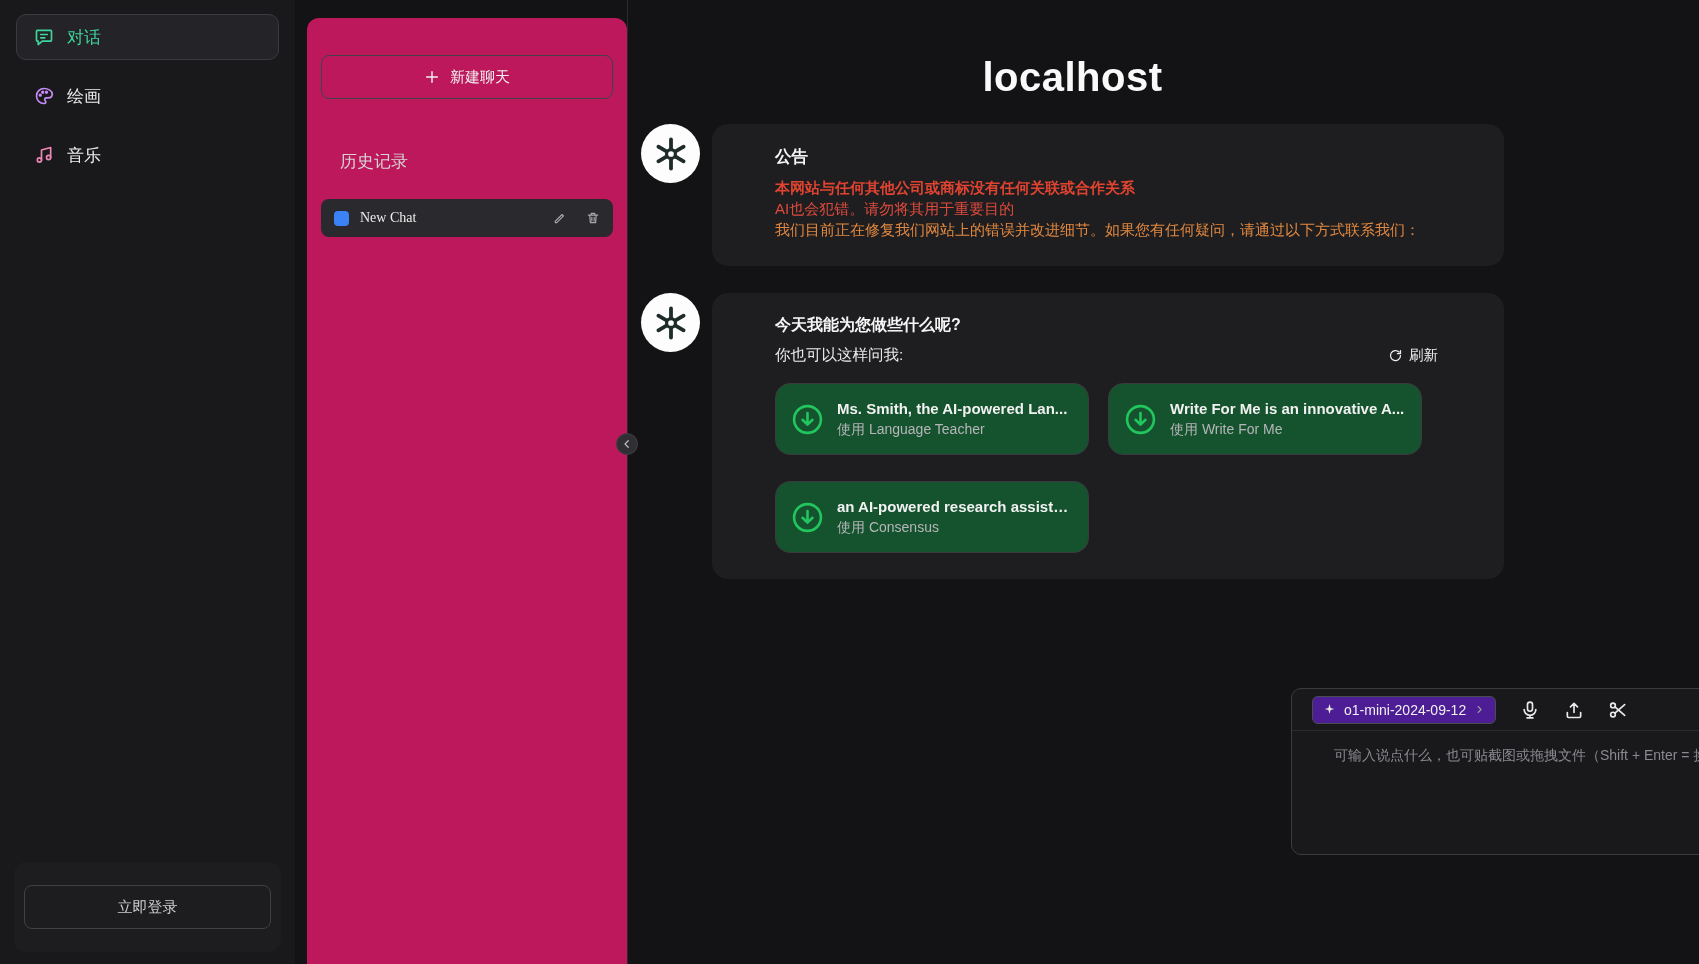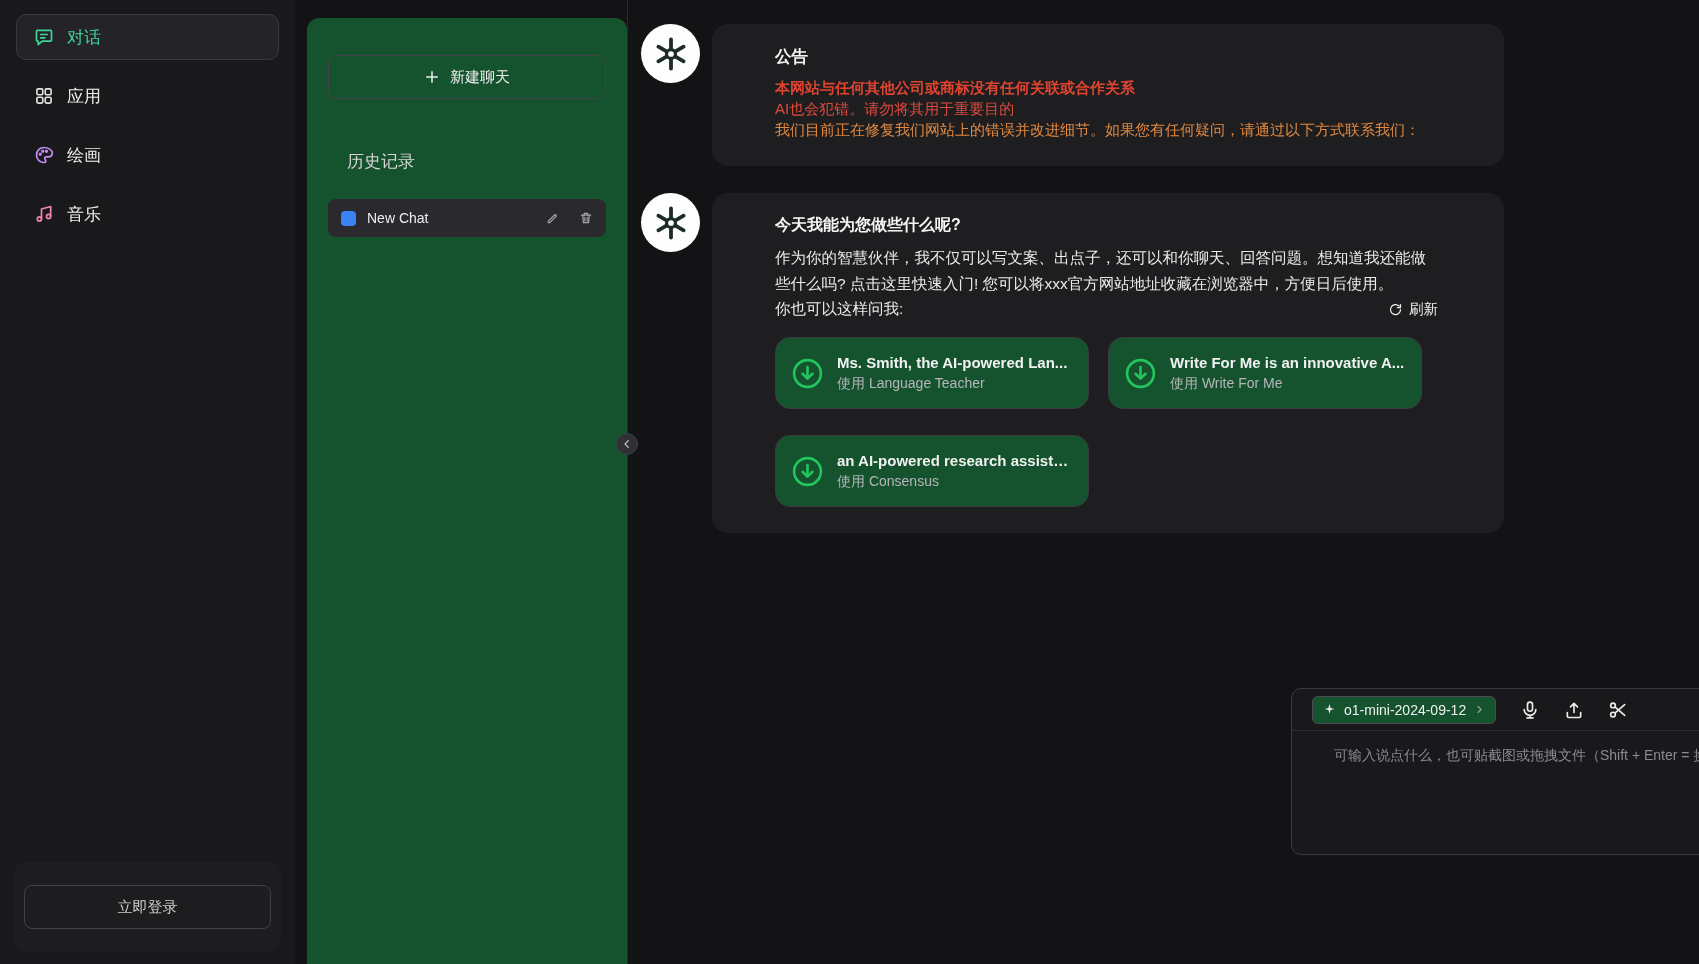--- a/index.html
+++ b/index.html
@@ -37,21 +37,21 @@
   .login-btn {
     width: 100%; height: 44px; background: transparent;
     border: 1px solid #404046; border-radius: 8px;
     color: #cfcfcf; font-size: 15px; cursor: pointer;
     font-family: inherit;
   }
 
   
   .chatlist {
     position: absolute; left: 307px; top: 18px; width: 320px; height: 946px;
-    background: #14532d; border-radius: 12px 12px 0 0; padding: 37px 21px 0;
+    background: #be185d; border-radius: 12px 12px 0 0; padding: 37px 14px 0; font-family: Liberation Serif, serif;
   }
   .new-chat-btn {
     width: 100%; height: 44px; background: transparent;
     border: 1px solid #424248; border-radius: 8px;
     color: #f0f0f0; font-size: 15px; cursor: pointer;
     display: flex; align-items: center; justify-content: center; gap: 10px;
     font-family: inherit;
   }
   .new-chat-btn svg { width: 16px; height: 16px; }
   .history-title { margin-top: 51px; font-size: 17px; color: #d6d6d6; padding-left: 19px; }
@@ -131,21 +131,21 @@
   .composer {
     position: absolute; left: 663px; top: 688px; width: 841px; height: 167px;
     background: #19191c; border: 1px solid #3a3a3f; border-radius: 10px;
   }
   .composer-toolbar {
     height: 42px; display: flex; align-items: center; gap: 24px;
     padding: 0 20px; border-bottom: 1px solid #2c2c30;
   }
   .model-chip {
     display: flex; align-items: center; gap: 8px; height: 28px; padding: 0 10px;
-    background: #14532d; border: 1px solid #4b4b52; border-radius: 6px;
+    background: #4c1d95; border: 1px solid #4b4b52; border-radius: 6px;
     font-size: 14px; color: #f0f0f0; cursor: pointer; white-space: nowrap;
   }
   .model-chip .sparkle { width: 13px; height: 13px; color: #e8e8e8; display: flex; }
   .model-chip .chev { width: 11px; height: 11px; color: #9a9a9f; display: flex; }
   .model-chip svg { width: 100%; height: 100%; }
   .tool-icon { width: 20px; height: 20px; color: #eaeaea; display: flex; cursor: pointer; }
   .tool-icon svg { width: 100%; height: 100%; }
   .composer-input {
     display: block; width: 100%; height: 80px; background: transparent; border: none; outline: none;
     resize: none; padding: 16px 20px 0 42px; font-size: 14px; color: #d8d8d8;
@@ -162,31 +162,20 @@
     <div class="nav-item active">
       <span class="nav-icon">
         <svg viewBox="0 0 24 24" fill="none" stroke="currentColor" stroke-width="2" stroke-linecap="round" stroke-linejoin="round">
           <path d="M4 4h16a1 1 0 0 1 1 1v11a1 1 0 0 1-1 1H10l-5 4v-4H4a1 1 0 0 1-1-1V5a1 1 0 0 1 1-1z"></path>
           <path d="M8 9h8M8 13h5"></path>
         </svg>
       </span>
       <span>对话</span>
     </div>
     <div class="nav-item">
-      <span class="nav-icon icon-apps">
-        <svg viewBox="0 0 24 24" fill="none" stroke="currentColor" stroke-width="2" stroke-linejoin="round">
-          <rect x="3.5" y="3.5" width="7" height="7" rx="1.5"></rect>
-          <rect x="13.5" y="3.5" width="7" height="7" rx="1.5"></rect>
-          <rect x="3.5" y="13.5" width="7" height="7" rx="1.5"></rect>
-          <rect x="13.5" y="13.5" width="7" height="7" rx="1.5"></rect>
-        </svg>
-      </span>
-      <span>应用</span>
-    </div>
-    <div class="nav-item">
       <span class="nav-icon icon-paint">
         <svg viewBox="0 0 24 24" fill="none" stroke="currentColor" stroke-width="2" stroke-linecap="round" stroke-linejoin="round">
           <path d="M12 3a9 9 0 0 0 0 18c1.4 0 2.2-.8 2.2-1.9 0-.7-.4-1.1-.8-1.6-.3-.4-.6-.8-.6-1.3 0-1.1.9-1.9 2-1.9H17a5 5 0 0 0 5-4.6C21.7 5.9 17.3 3 12 3z"></path>
           <circle cx="7.5" cy="11" r="1" fill="currentColor"></circle>
           <circle cx="10.5" cy="7.5" r="1" fill="currentColor"></circle>
           <circle cx="15" cy="7.5" r="1" fill="currentColor"></circle>
         </svg>
       </span>
       <span>绘画</span>
     </div>
@@ -234,20 +223,21 @@
 
   <div class="vdiv"></div>
   <div class="collapse-btn">
     <svg viewBox="0 0 24 24" fill="none" stroke="currentColor" stroke-width="2.6" stroke-linecap="round" stroke-linejoin="round">
       <path d="M14.5 5.5 8 12l6.5 6.5"></path>
     </svg>
   </div>
 
   <main class="main">
     <div class="main-inner">
+      <h1 class="page-title">localhost</h1>
 
       <div class="msg msg-1">
         <div class="avatar">
           <svg viewBox="0 0 60 60">
             <g transform="translate(30,30)" fill="#1d2b29">
               <rect x="-3" y="-26" width="6" height="20" rx="3" transform="rotate(0)"></rect>
               <rect x="-3" y="-26" width="6" height="20" rx="3" transform="rotate(60)"></rect>
               <rect x="-3" y="-26" width="6" height="20" rx="3" transform="rotate(120)"></rect>
               <rect x="-3" y="-26" width="6" height="20" rx="3" transform="rotate(180)"></rect>
               <rect x="-3" y="-26" width="6" height="20" rx="3" transform="rotate(240)"></rect>
@@ -273,21 +263,20 @@
               <rect x="-3" y="-26" width="6" height="20" rx="3" transform="rotate(120)"></rect>
               <rect x="-3" y="-26" width="6" height="20" rx="3" transform="rotate(180)"></rect>
               <rect x="-3" y="-26" width="6" height="20" rx="3" transform="rotate(240)"></rect>
               <rect x="-3" y="-26" width="6" height="20" rx="3" transform="rotate(300)"></rect>
               <circle cx="0" cy="0" r="7" fill="none" stroke="#1d2b29" stroke-width="5"></circle>
             </g>
           </svg>
         </div>
         <div class="bubble">
           <div class="wel-title">今天我能为您做些什么呢?</div>
-          <div class="wel-body">作为你的智慧伙伴，我不仅可以写文案、出点子，还可以和你聊天、回答问题。想知道我还能做些什么吗? 点击这里快速入门! 您可以将xxx官方网站地址收藏在浏览器中，方便日后使用。</div>
           <div class="wel-ask-row">
             <span class="wel-ask">你也可以这样问我:</span>
             <span class="refresh-btn">
               <svg viewBox="0 0 24 24" fill="none" stroke="#efefef" stroke-width="2" stroke-linecap="round" stroke-linejoin="round">
                 <path d="M20 12a8 8 0 1 1-2.3-5.6M20 4v5h-5"></path>
               </svg>
               <span>刷新</span>
             </span>
           </div>
 

